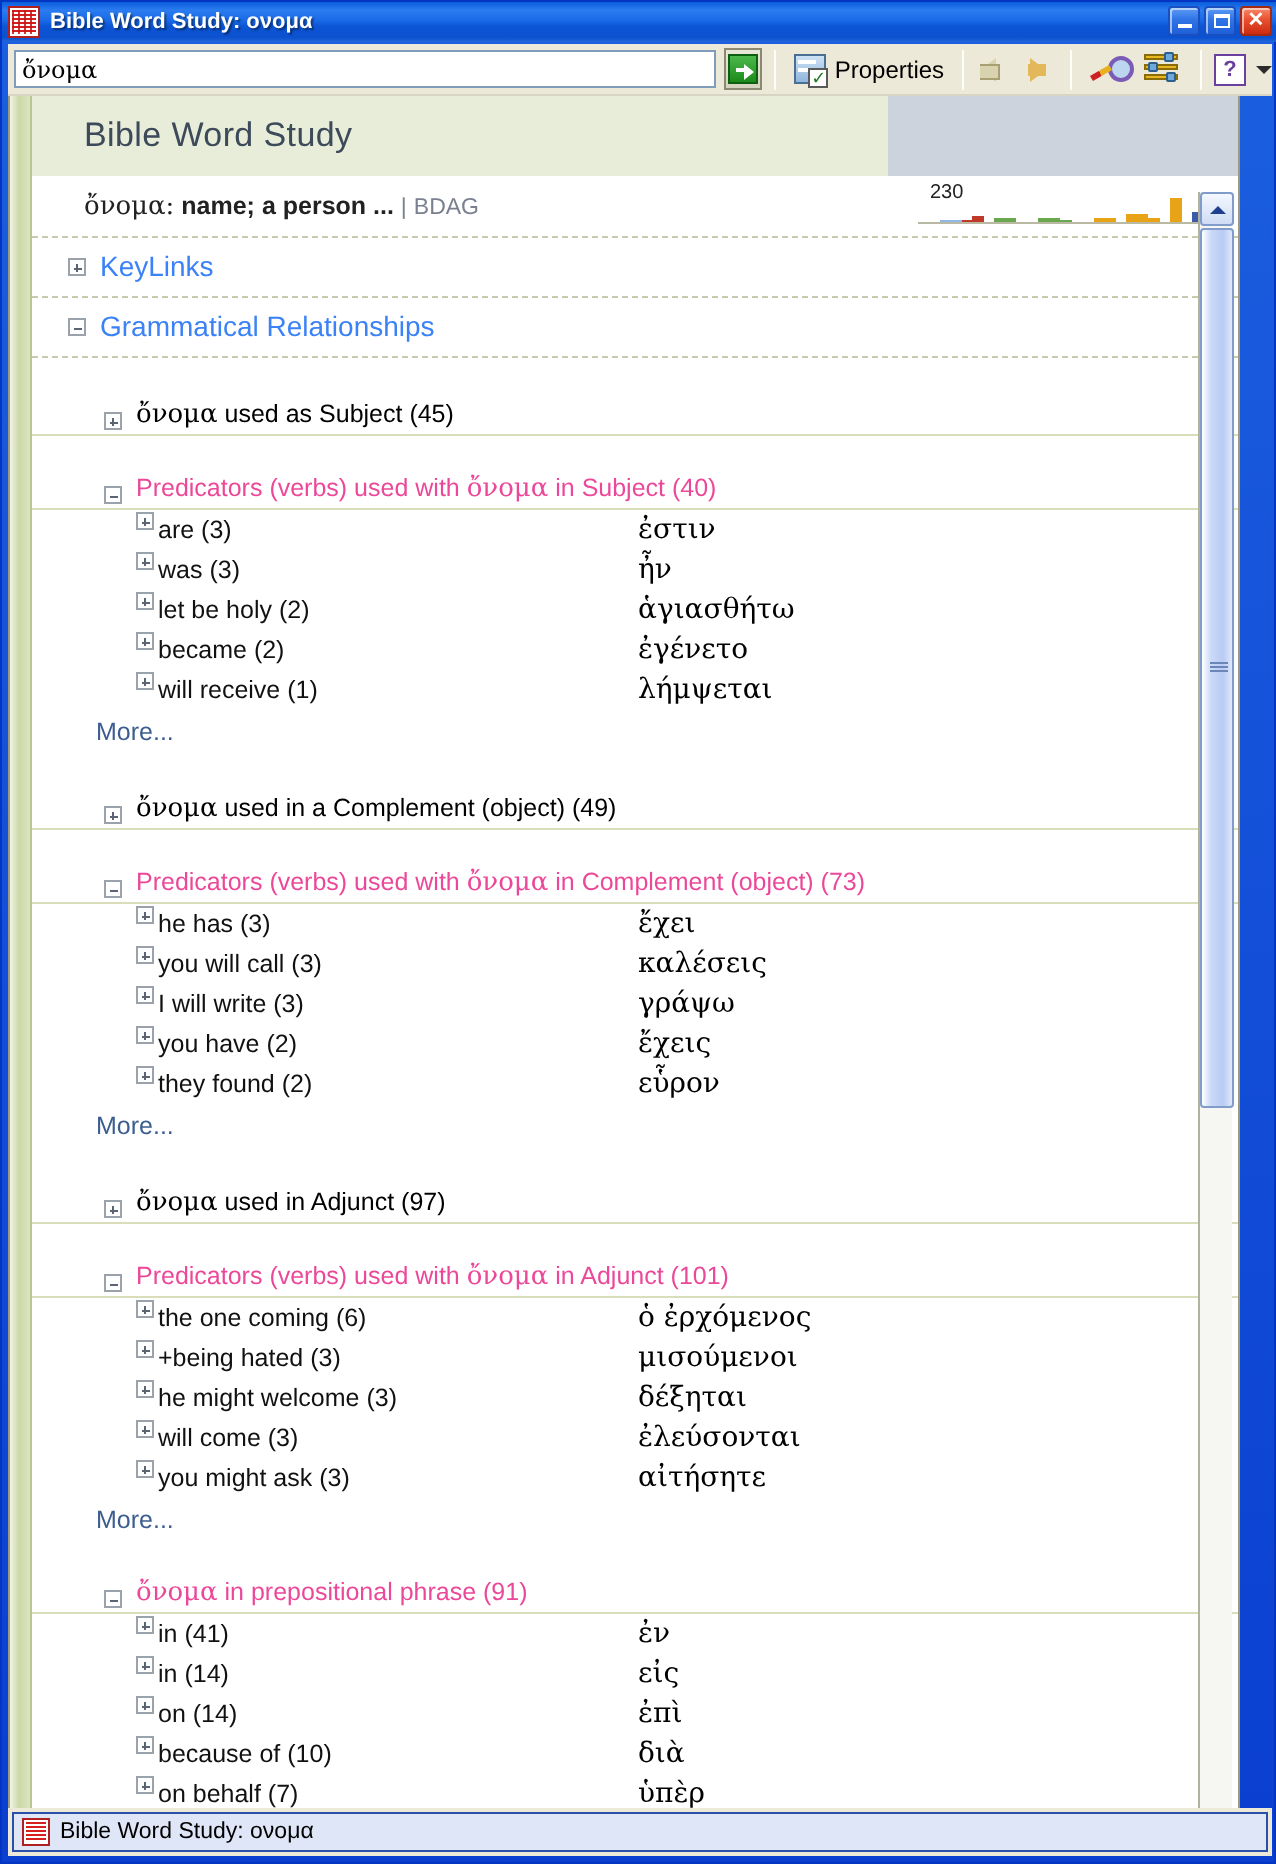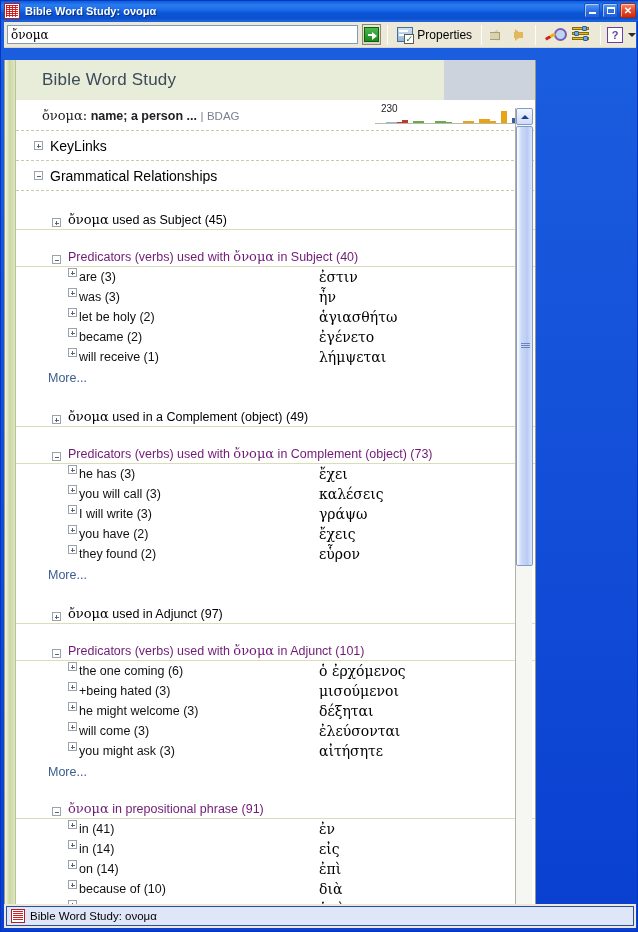--- a/index.html
+++ b/index.html
@@ -195,22 +195,22 @@
     background:#ffffff; border:1px solid #6a3f9e;
     color:#6a3f9e; font-size:11px; font-weight:bold; line-height:14px; text-align:center;
   }
   .tb-caret {
     margin-left:5px; width:0;height:0;
     border-left:4px solid transparent;border-right:4px solid transparent;border-top:4px solid #2b2b2b;
   }
 
   
   .client {
-    position: absolute; left: 3px; top: 59px;
-    width: 532px; height: 857px;
+    position: absolute; left: 3px; top: 47px;
+    width: 616px; height: 857px;
     background: #ffffff;
     border: 1px solid #9a9a82;
     border-top: none;
     overflow: hidden;
   }
   .green-rail {
     position: absolute; left: 0; top: 0; width: 11px; height: 100%;
     background: linear-gradient(to right,#f2f4e6 0%, #ccd8a6 45%, #dde5c2 100%);
     border-right: 1px solid #b9c690;
   }
@@ -260,31 +260,31 @@
   }
   .mc-bars i { display:block; flex:1 1 auto; }
 
   
   .tree { position:absolute; left: 11px; top: 71px; width: 603px; }
   .row { display:flex; align-items:center; position:relative; }
 
   .lvl0 {
     height: 30px; padding-left: 18px;
     border-bottom: 1px dashed #c6cbb0;
-    font-size: 14px; color: #000000;
+    font-size: 14px; color: #3b82f6;
   }
   .lvl1 {
     height: 28px; padding-left: 36px;
     font-size: 12.5px; color: #000000;
     border-bottom: 1px solid #d9ddb9;
     align-items: flex-end; padding-bottom: 2px;
   }
   .lvl1b {
     height: 26px; padding-left: 36px;
-    font-size: 12.5px; color: #701a75;
+    font-size: 12.5px; color: #ec4899;
     border-bottom: 1px solid #d9ddb9;
     align-items: flex-end; padding-bottom: 2px;
   }
   .pm {
     width: 9px; height: 9px;
     border: 1px solid #9aa2ac;
     background: #ffffff;
     position: relative;
     flex: 0 0 auto;
     margin-right: 7px;

